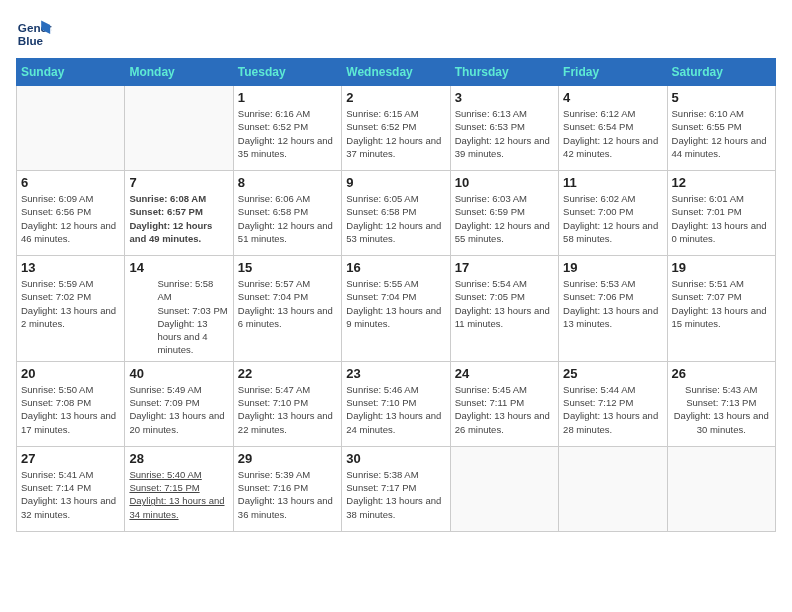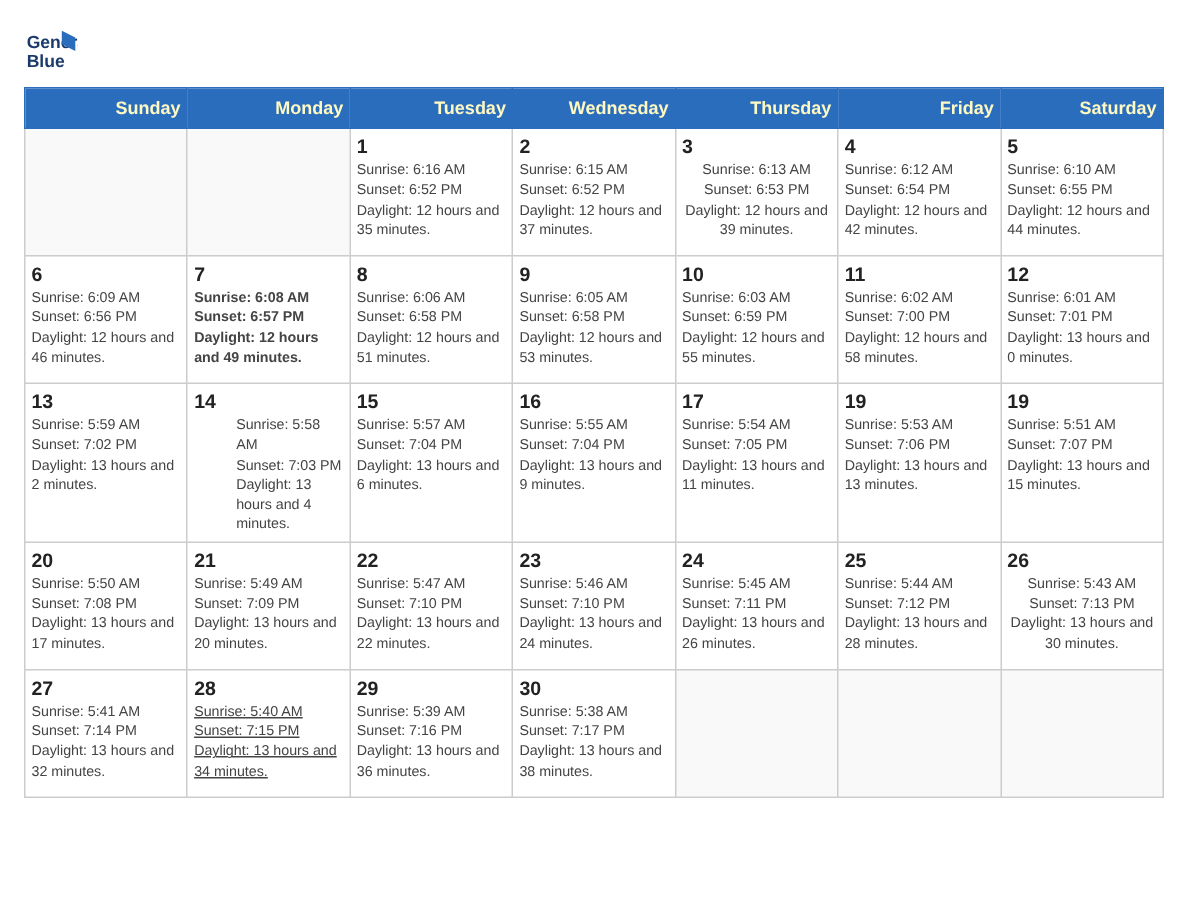--- a/index.html
+++ b/index.html
@@ -43,25 +43,25 @@
       font-size: 16px;
       color: #333;
     }
     table {
       width: 100%;
       border-collapse: collapse;
       table-layout: fixed;
     }
     th {
       background-color: #2a6dbd;
-      color: #fef9c3;
+      color: #5eead4;
       font-size: 12px;
       font-weight: bold;
       padding: 6px 4px;
-      text-align: right;
+      text-align: left;
       border: 1px solid #2a6dbd;
     }
     td {
       border: 1px solid #ccc;
       vertical-align: top;
       padding: 4px;
       height: 85px;
       font-size: 10px;
       color: #333;
     }
@@ -126,21 +126,21 @@
 Daylight: 12 hours and 35 minutes.</div>
         </td>
         <td>
           <div class="day-number">2</div>
           <div class="day-info" style="white-space: pre-line;">Sunrise: 6:15 AM
 Sunset: 6:52 PM
 Daylight: 12 hours and 37 minutes.</div>
         </td>
         <td>
           <div class="day-number">3</div>
-          <div class="day-info" style="white-space: pre-line; text-align: center;">Sunrise: 6:13 AM
+          <div class="day-info" style="white-space: pre-line;">Sunrise: 6:13 AM
 Sunset: 6:53 PM
 Daylight: 12 hours and 39 minutes.</div>
         </td>
         <td>
           <div class="day-number">4</div>
           <div class="day-info" style="white-space: pre-line;">Sunrise: 6:12 AM
 Sunset: 6:54 PM
 Daylight: 12 hours and 42 minutes.</div>
         </td>
         <td>
@@ -239,21 +239,21 @@
         </td>
       </tr>
       <tr>
         <td>
           <div class="day-number">20</div>
           <div class="day-info" style="white-space: pre-line;">Sunrise: 5:50 AM
 Sunset: 7:08 PM
 Daylight: 13 hours and 17 minutes.</div>
         </td>
         <td>
-          <div class="day-number">21</div>
+          <div class="day-number">40</div>
           <div class="day-info" style="white-space: pre-line;">Sunrise: 5:49 AM
 Sunset: 7:09 PM
 Daylight: 13 hours and 20 minutes.</div>
         </td>
         <td>
           <div class="day-number">22</div>
           <div class="day-info" style="white-space: pre-line;">Sunrise: 5:47 AM
 Sunset: 7:10 PM
 Daylight: 13 hours and 22 minutes.</div>
         </td>

